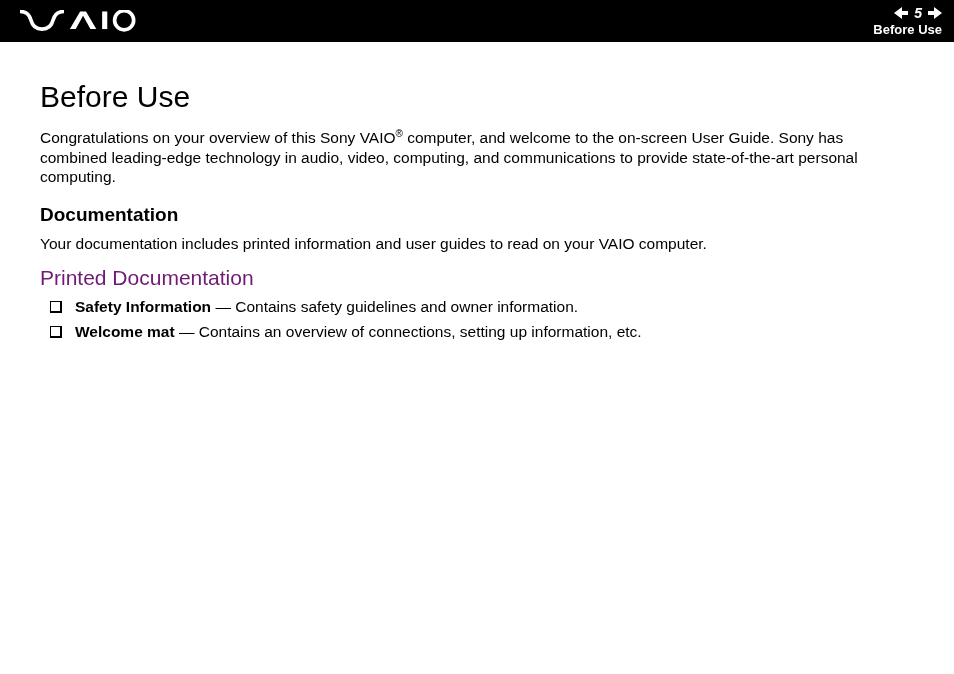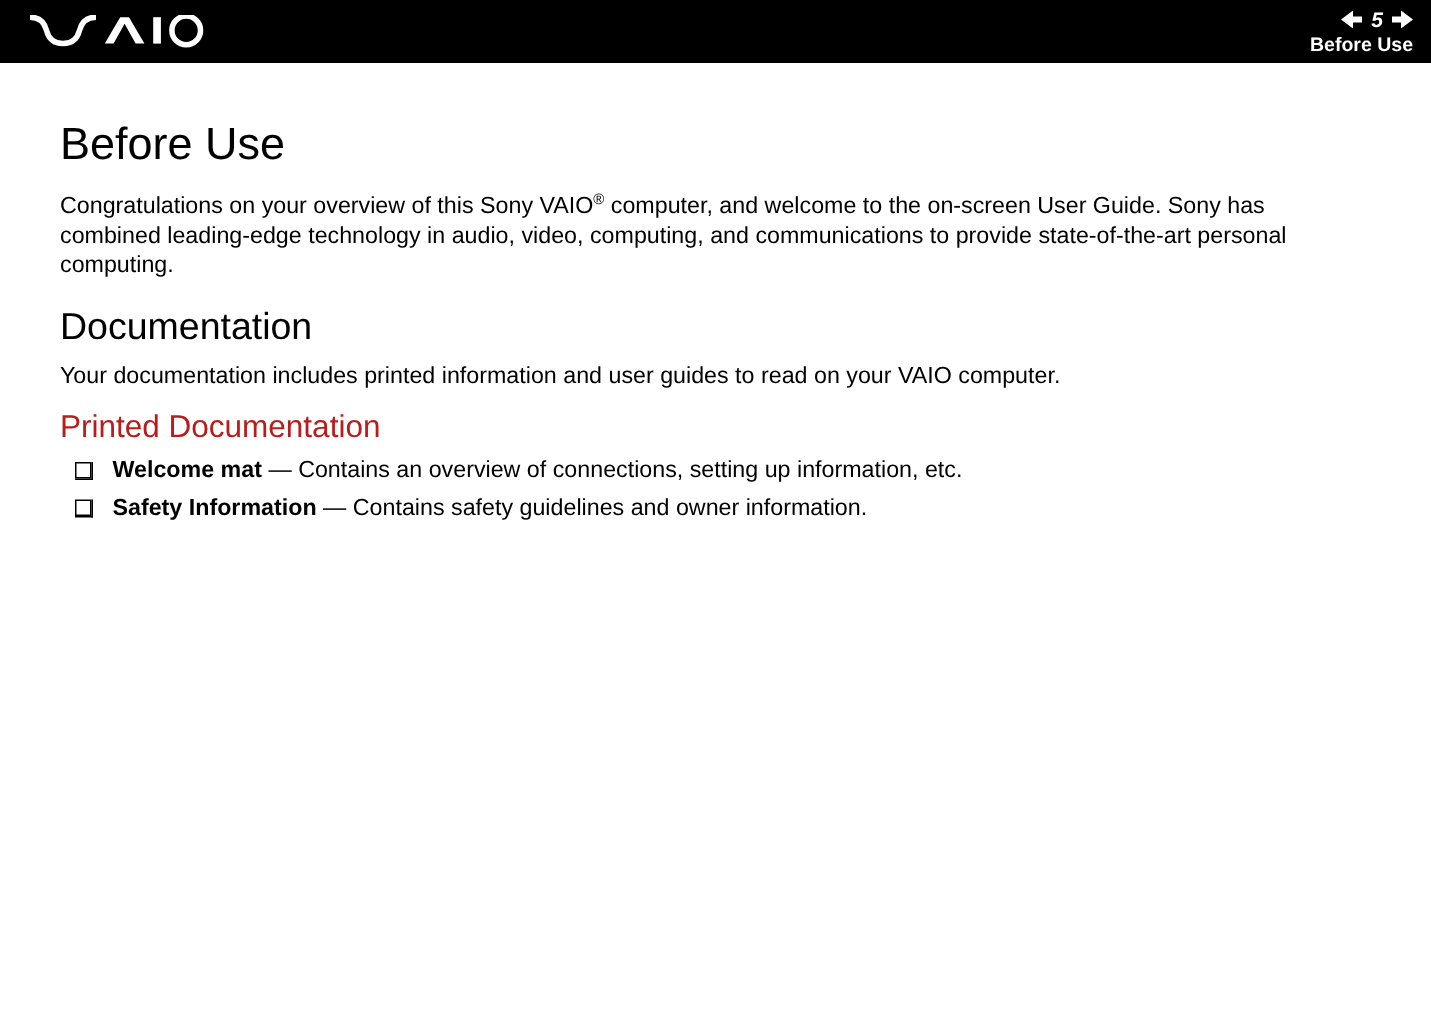--- a/index.html
+++ b/index.html
@@ -64,29 +64,29 @@
     }
     .content {
       padding: 38px 40px 20px 40px;
     }
     h1 {
       font-size: 30px;
       font-weight: normal;
       margin-bottom: 14px;
     }
     h2 {
-      font-size: 25px;
-      font-weight: normal;
+      font-size: 19px;
+      font-weight: bold;
       margin-top: 18px;
       margin-bottom: 8px;
     }
     h3 {
       font-size: 21px;
       font-weight: normal;
-      color: #b91c1c;
+      color: #701a75;
       margin-top: 12px;
       margin-bottom: 8px;
     }
     p {
       font-size: 15.5px;
       line-height: 1.25;
       margin-bottom: 6px;
     }
     .sup {
       font-size: 10px;
@@ -164,23 +164,23 @@
 
   <h2>Documentation</h2>
   <p>Your documentation includes printed information and user guides to read on your VAIO computer.</p>
 
   <h3>Printed Documentation</h3>
 
   <ul class="bullet-list">
     <li>
       <span class="bullet-marker"></span>
       <span class="bullet-text">
-        <strong>Welcome mat</strong><span> — Contains an overview of connections, setting up information, etc.</span>
+        <strong>Safety Information</strong><span> — Contains safety guidelines and owner information.</span>
       </span>
     </li>
     <li>
       <span class="bullet-marker"></span>
       <span class="bullet-text">
-        <strong>Safety Information</strong><span> — Contains safety guidelines and owner information.</span>
+        <strong>Welcome mat</strong><span> — Contains an overview of connections, setting up information, etc.</span>
       </span>
     </li>
   </ul>
 </div>
 
 </body></html>

